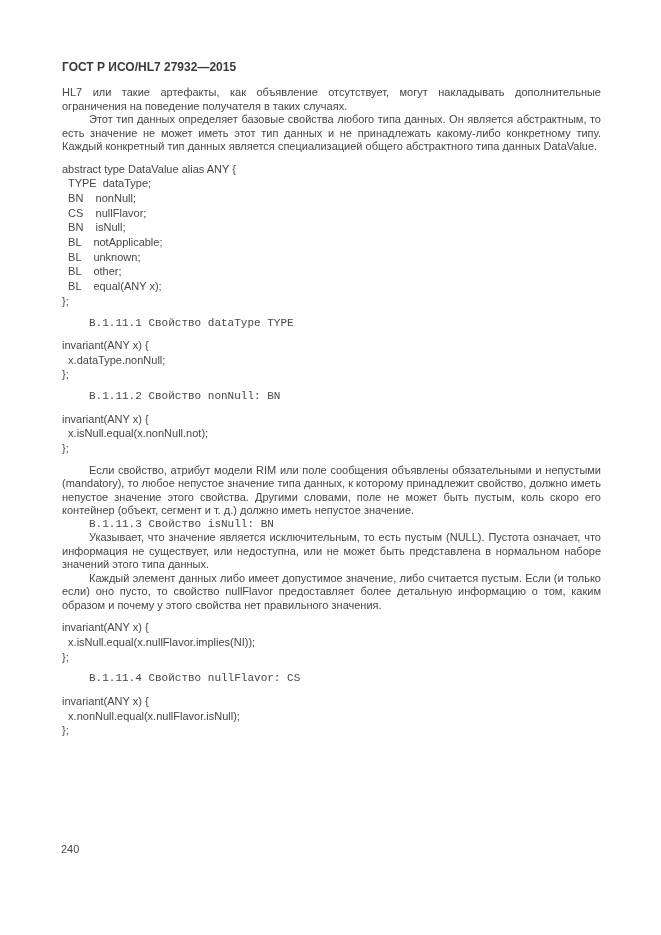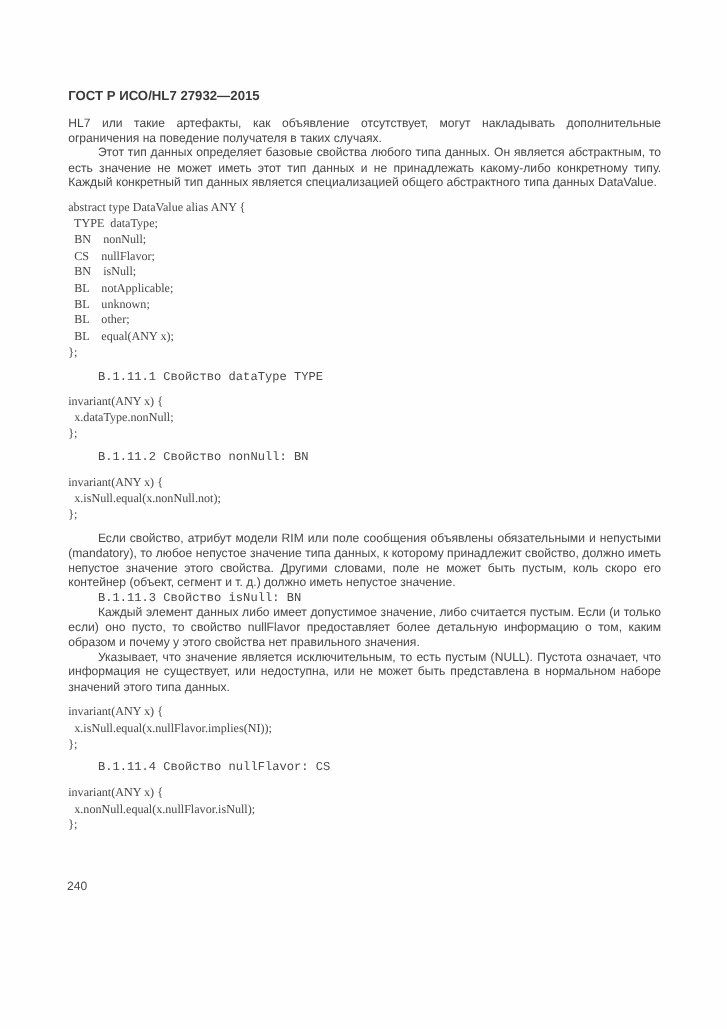--- a/index.html
+++ b/index.html
@@ -12,21 +12,20 @@
     width: 661px;
     height: 935px;
     background: #fefefe;
     font-family: "Liberation Sans", "DejaVu Sans", sans-serif;
     color: #474747;
     overflow: hidden;
     box-sizing: border-box;
   }
   .content {
     padding: 60px 60px 0 62px;
-    margin-top: 20px;
   }
   .doc-header {
     font-size: 12px;
     line-height: 14px;
     font-weight: bold;
     color: #3a3a3a;
     margin: 0 0 12px 0;
   }
   p.body {
     font-size: 11px;
@@ -48,30 +47,30 @@
   }
   .subsection-heading {
     font-size: 11px;
     line-height: 13.5px;
     font-weight: normal;
     text-indent: 27px;
     margin: 0;
     font-family: Liberation Mono, monospace;
   }
   pre.code {
-    font-family: Liberation Serif, serif;
+    font-family: Liberation Sans, sans-serif;
     font-size: 11px;
     line-height: 14.7px;
     white-space: pre;
     margin: 8px 0;
   }
   .page-number {
     position: absolute;
     left: 61px;
-    top: 800px;
+    top: 843px;
     font-size: 11px;
     line-height: 13.5px;
   }
 </style>
 </head>
 <body>
 
 <div class="page">
   <div class="content">
     <div class="doc-header">ГОСТ Р ИСО/HL7 27932—2015</div>
@@ -95,22 +94,22 @@
   x.dataType.nonNull;
 };</pre>
 
     <p class="subsection-heading">В.1.11.2 Свойство nonNull: BN</p>
     <pre class="code">invariant(ANY x) {
   x.isNull.equal(x.nonNull.not);
 };</pre>
     <p class="body">Если свойство, атрибут модели RIM или поле сообщения объявлены обязательными и непустыми (mandatory), то любое непустое значение типа данных, к которому принадлежит свойство, должно иметь непустое значение этого свойства. Другими словами, поле не может быть пустым, коль скоро его контейнер (объект, сегмент и т. д.) должно иметь непустое значение.</p>
 
     <p class="subsection-heading">В.1.11.3 Свойство isNull: BN</p>
+    <p class="body">Указывает, что значение является исключительным, то есть пустым (NULL). Пустота означает, что информа­ция не существует, или недоступна, или не может быть представлена в нормальном наборе значений этого типа данных.</p>
     <p class="body">Каждый элемент данных либо имеет допустимое значение, либо считается пустым. Если (и только если) оно пусто, то свойство nullFlavor предоставляет более детальную информацию о том, каким образом и почему у этого свойства нет правильного значения.</p>
-    <p class="body">Указывает, что значение является исключительным, то есть пустым (NULL). Пустота означает, что информа­ция не существует, или недоступна, или не может быть представлена в нормальном наборе значений этого типа данных.</p>
     <pre class="code">invariant(ANY x) {
   x.isNull.equal(x.nullFlavor.implies(NI));
 };</pre>
 
     <p class="subsection-heading">В.1.11.4 Свойство nullFlavor: CS</p>
     <pre class="code">invariant(ANY x) {
   x.nonNull.equal(x.nullFlavor.isNull);
 };</pre>
   </div>
 

